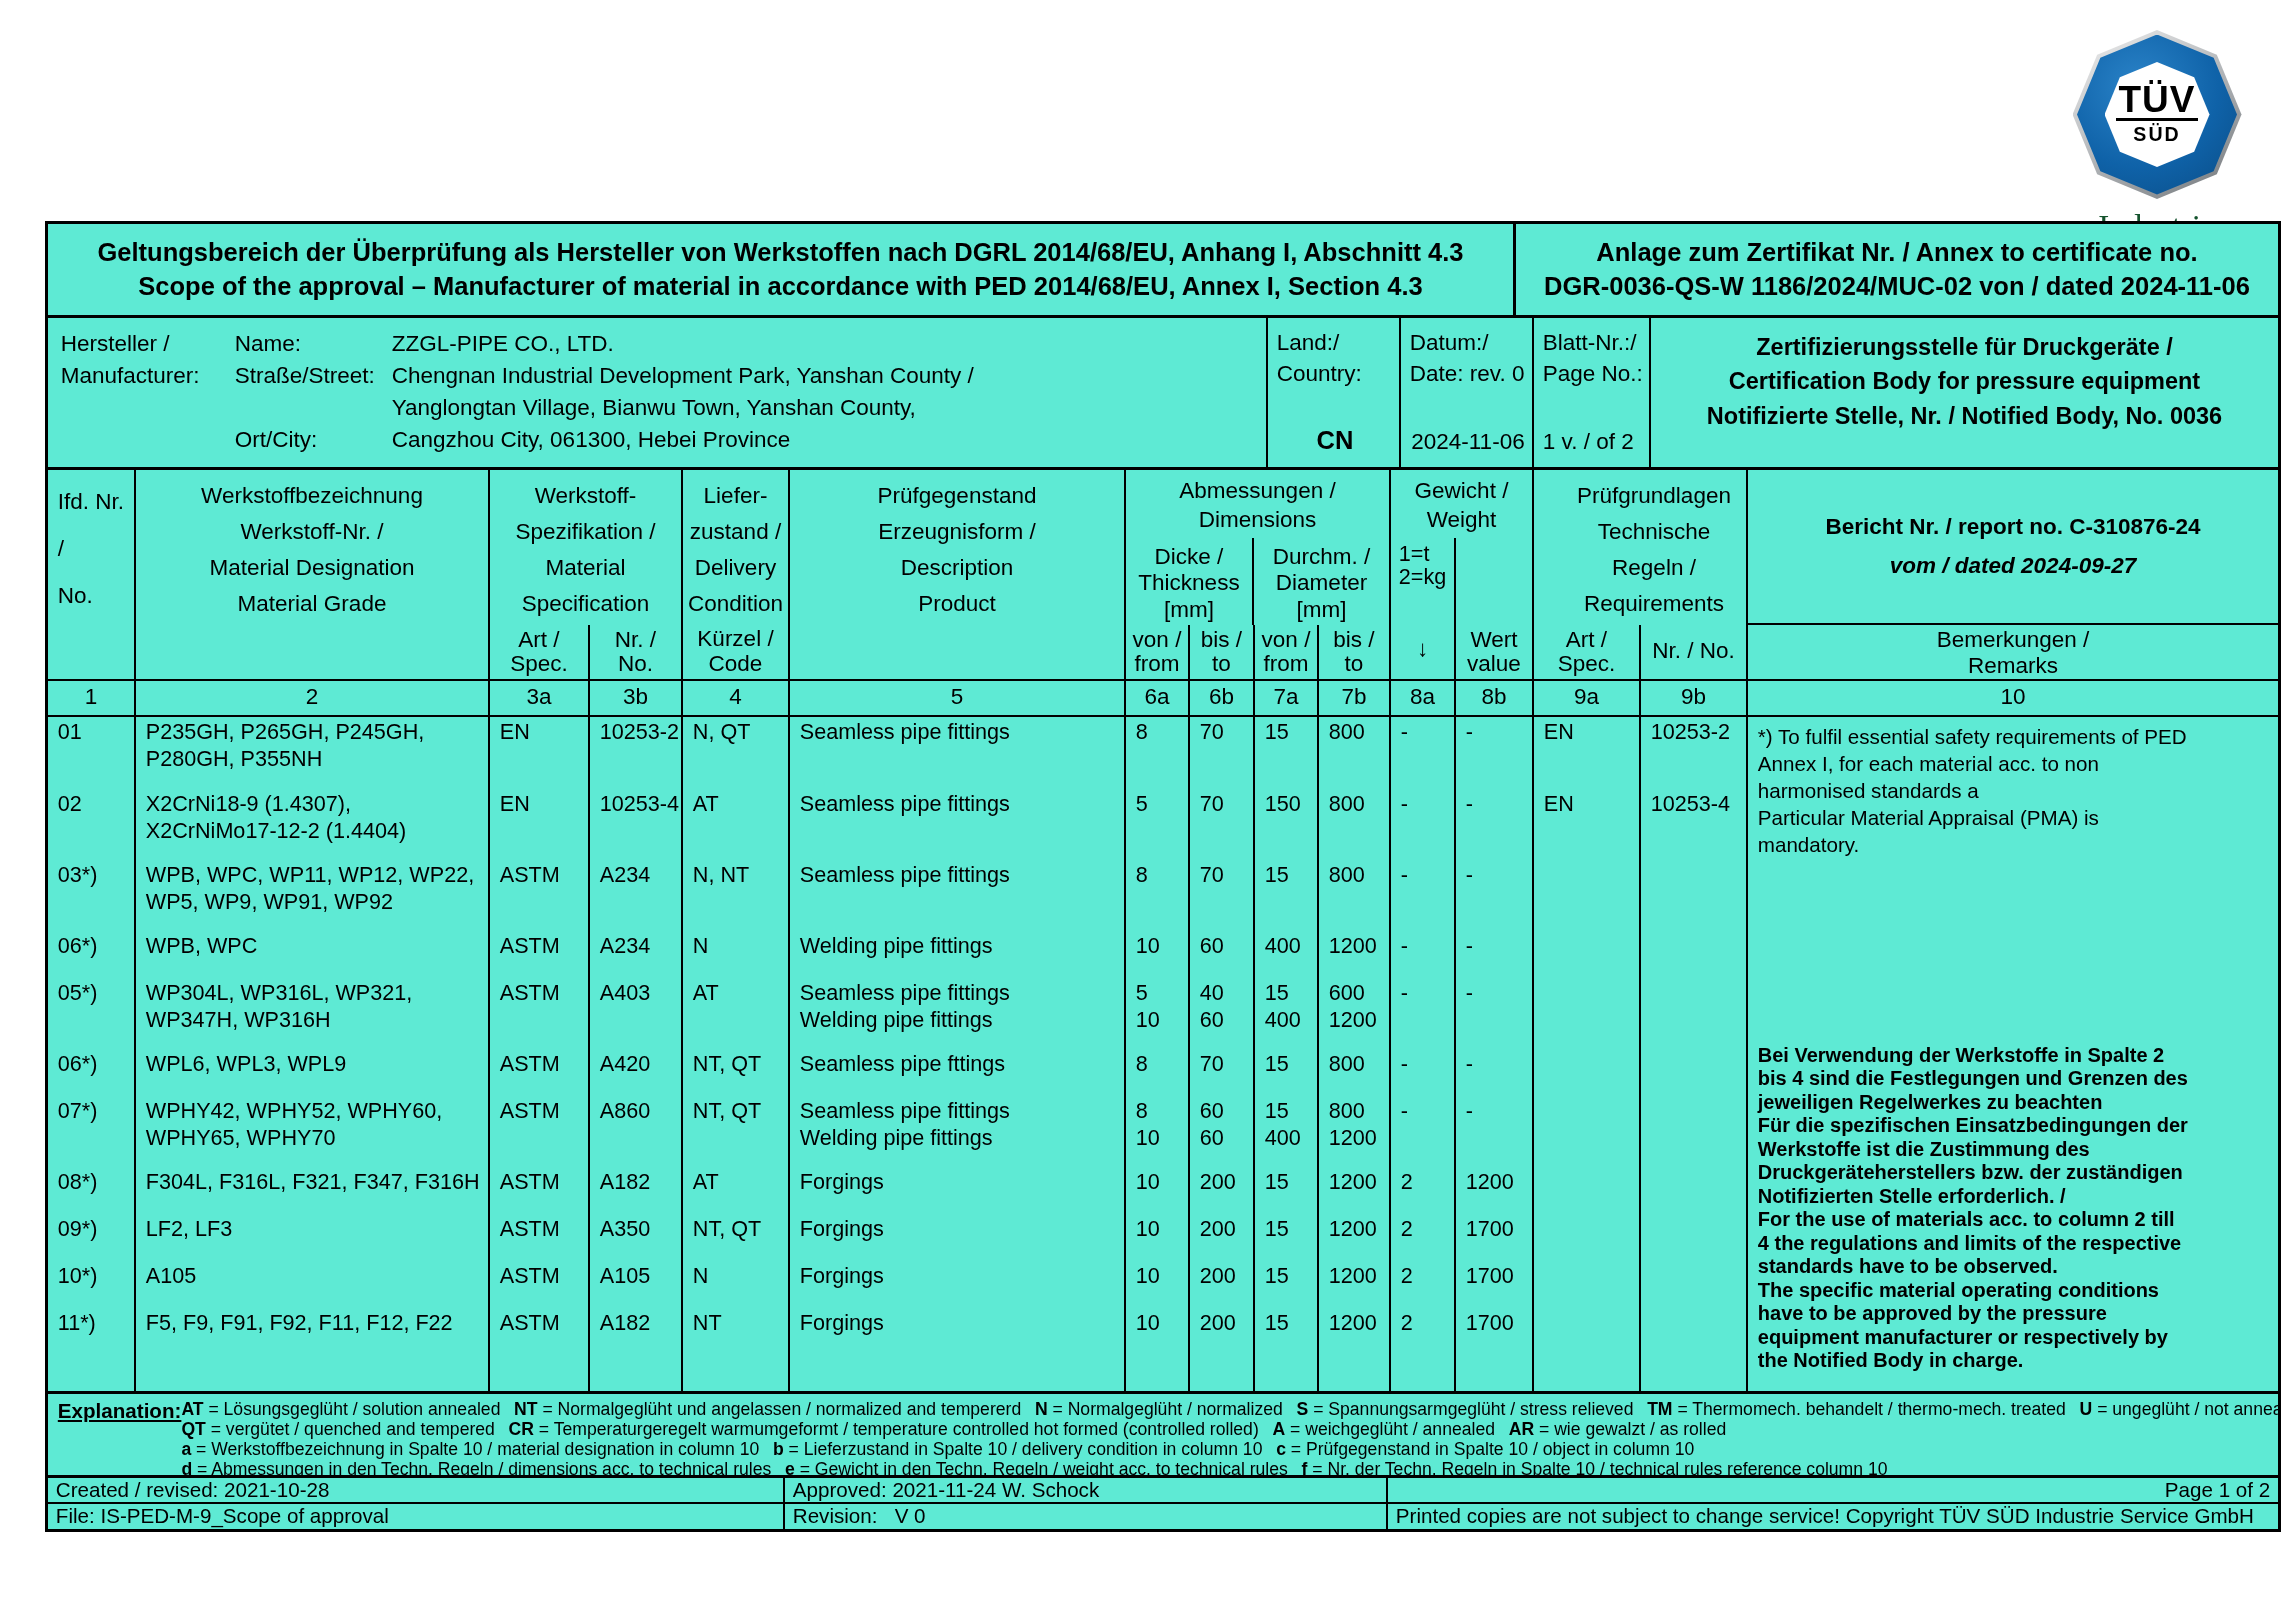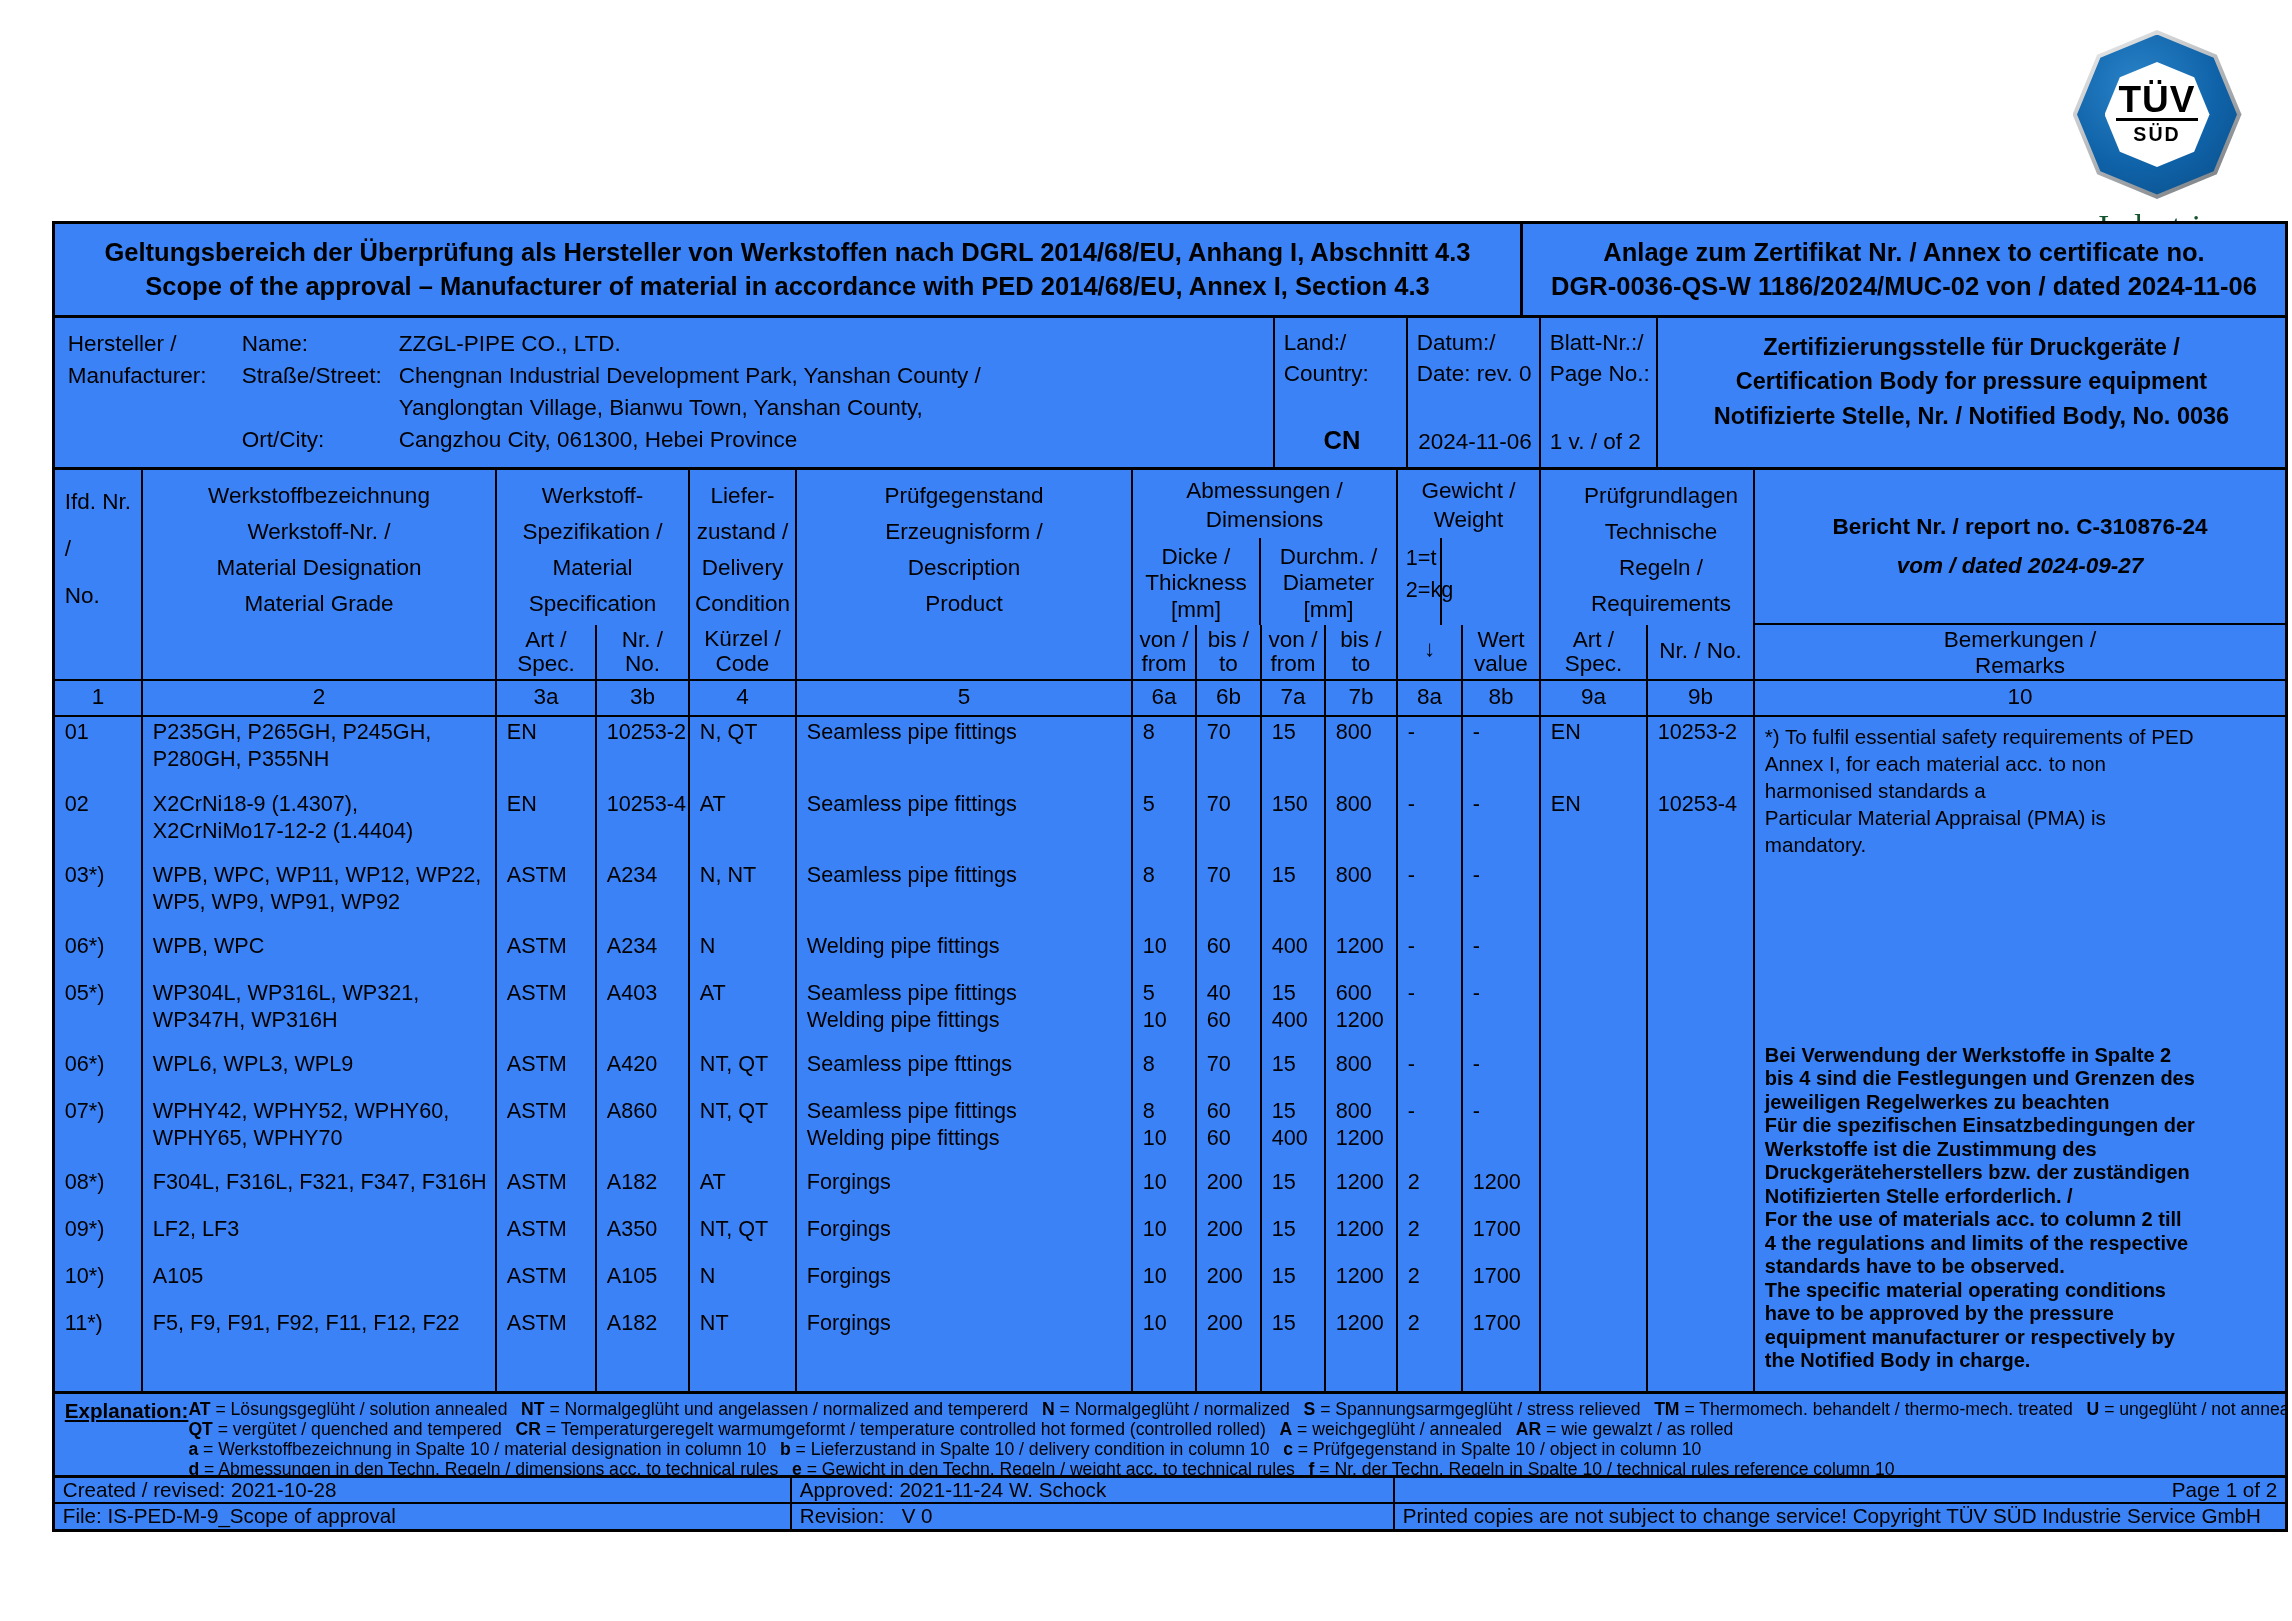--- a/index.html
+++ b/index.html
@@ -15,21 +15,21 @@
   .logo-wrap { position:absolute; top:30px; left:2047px; width:220px; text-align:center; }
   .octa { clip-path:polygon(50% 0%,85.4% 14.6%,100% 50%,85.4% 85.4%,50% 100%,14.6% 85.4%,0% 50%,14.6% 14.6%); }
   .octa-rim { width:169px; height:169px; margin:0 auto; background:linear-gradient(145deg,#f2f2f2 0%,#b9bcbf 45%,#6f7478 100%); display:flex; align-items:center; justify-content:center; }
   .octa-blue { width:160px; height:160px; background:radial-gradient(circle at 38% 32%,#2a83c8 0%,#0f62a8 55%,#0a4c85 100%); display:flex; align-items:center; justify-content:center; }
   .octa-white { width:105px; height:105px; background:#fff; display:flex; flex-direction:column; align-items:center; justify-content:center; }
   .tuv-txt { font-size:37px; font-weight:bold; letter-spacing:1px; line-height:35px; border-bottom:3.9px solid #000; padding:0 2.9px 1px 2.9px; }
   .sud-txt { font-size:19.6px; font-weight:bold; letter-spacing:2px; line-height:23.5px; margin-top:2px; }
   .logo-sub { margin-top:9.8px; font-size:33px; color:#14532d;font-family:Liberation Serif, serif; }
 
   
-  .doc { position:absolute; left:52px; top:221px; width:2236px; border:3.9px solid #000; background:#3b82f6; }
+  .doc { position:absolute; left:45px; top:221px; width:2236px; border:3.9px solid #000; background:#5eead4; }
 
   
   .hdr-boxes { display:flex; height:94px; border-bottom:3.9px solid #000; }
   .hdr-left { width:1468px; border-right:3.9px solid #000; display:flex; flex-direction:column; justify-content:center; align-items:center; gap:5.9px; padding:0 9.8px; }
   .hdr-left div { font-size:25.5px; font-weight:bold; white-space:nowrap; }
   .hdr-right { flex:1; display:flex; flex-direction:column; justify-content:center; align-items:center; gap:5.9px; padding:0 3.9px; }
   .hdr-right div { font-size:25.5px; font-weight:bold; white-space:nowrap; }
 
   
   .mfr { display:grid; grid-template-columns:1220px 133px 133px 117px 1fr; height:152px; border-bottom:3.9px solid #000; font-size:22.5px; }
@@ -62,21 +62,21 @@
   .h-c4 .bot { margin-top:auto; line-height:24.5px; padding-bottom:2.9px; }
   .h-c5 { grid-column:6; grid-row:1/3; }
   .h-dims { grid-column:7/11; grid-row:1; display:flex; flex-direction:column; }
   .dims-title { line-height:29px; padding-top:5.9px; }
   .dims-split { flex:1; display:flex; margin-top:3.9px; }
   .dims-split .dl { width:126px; line-height:26.5px; padding-top:5.9px; }
   .dims-split .dr { flex:1; border-left:2px solid #000; line-height:26.5px; padding-top:5.9px; }
   .sub2 { line-height:24.5px; padding-top:2.9px; font-size:21.6px; }
   .h-wt { grid-column:11/13; grid-row:1; display:flex; flex-direction:column; }
   .wt-split { flex:1; display:flex; margin-top:3.9px; }
-  .wt-split .wl { width:42px; text-align:left; padding:3.9px 0 0 7.8px; line-height:32px; font-size:21.6px; white-space:pre-line; }
+  .wt-split .wl { width:63px; text-align:left; padding:3.9px 0 0 7.8px; line-height:23px; font-size:21.6px; white-space:pre-line; }
   .wt-split .wr { flex:1; border-left:2px solid #000; }
   .h-rules { grid-column:13/15; grid-row:1;padding-left:28px; }
   .h-rep { grid-column:15; grid-row:1; border-right:none !important; border-bottom:2.9px solid #000; display:flex; flex-direction:column; justify-content:center; gap:13.7px; }
   .h-rep .b1 { font-weight:bold; }
   .h-rep .b2 { font-weight:bold; font-style:italic; }
   .h-rem { grid-column:15; grid-row:2; border-right:none !important; line-height:25.5px; padding-top:2px; }
 
   
   .tbl-nums { border-top:2.9px solid #000; border-bottom:2.9px solid #000; height:38px; }
   .tbl-nums > div { border-right:2px solid #000; text-align:center; font-size:22.5px; line-height:31px; }

